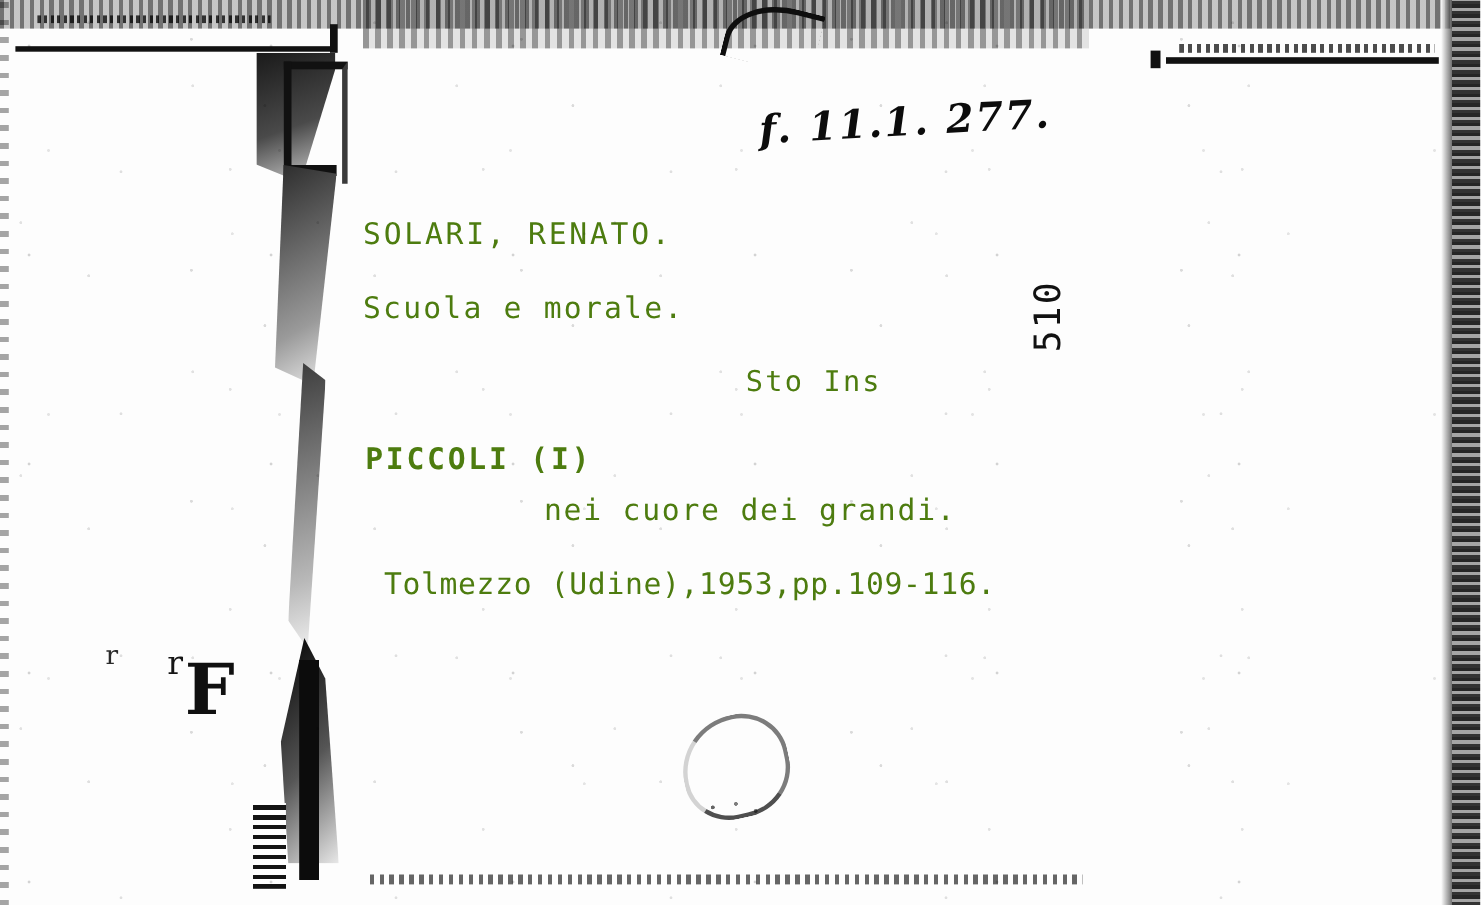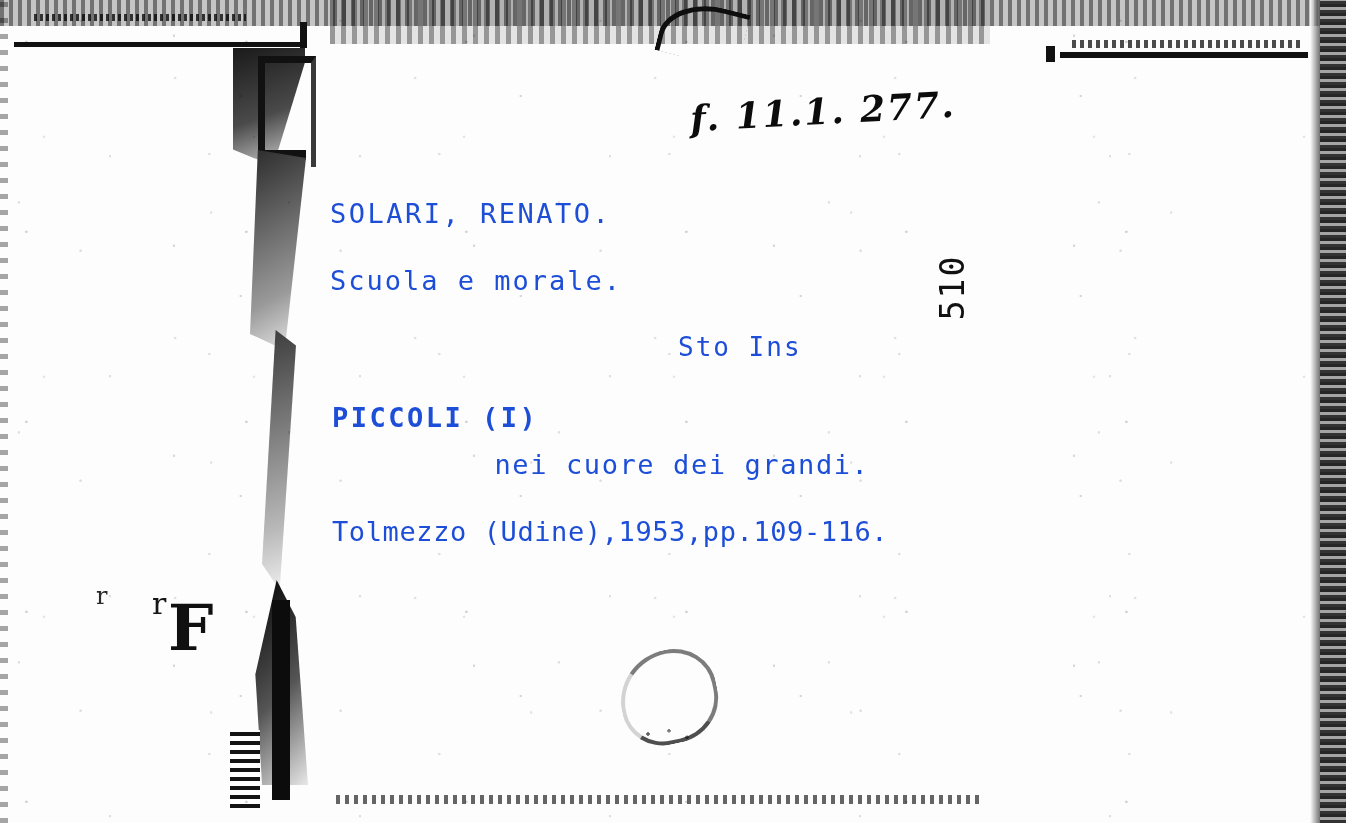--- a/index.html
+++ b/index.html
@@ -238,21 +238,21 @@
   }
 
   
   .body {
     position: absolute;
     left: 330px; top: 198px;
     width: 700px;
   }
   .line {
     font-family: "DejaVu Sans Mono", monospace;
-    color: #1d4ed8;
+    color: #4d7c0f;
     white-space: pre;
   }
   .l-author {
     font-size: 27px;
     letter-spacing: 2.5px;
     margin-bottom: 36px;
   }
   .l-title {
     font-size: 27px;
     letter-spacing: 2px;
@@ -273,21 +273,21 @@
   .l-sub {
     font-size: 27px;
     letter-spacing: 1.6px;
     margin-bottom: 36px;
     margin-left: 4px;
     text-align: center;
   }
   .l-imprint {
     font-size: 27px;
     letter-spacing: .6px;
-    margin-left: 2px;
+    margin-left: 19px;
   }
 
   
   .blob {
     position: absolute;
     left: 620px; top: 650px;
     width: 90px; height: 86px;
     border: 4px solid rgba(20,20,20,.55);
     border-radius: 60% 48% 52% 46%;
     border-left-color: rgba(20,20,20,.18);

